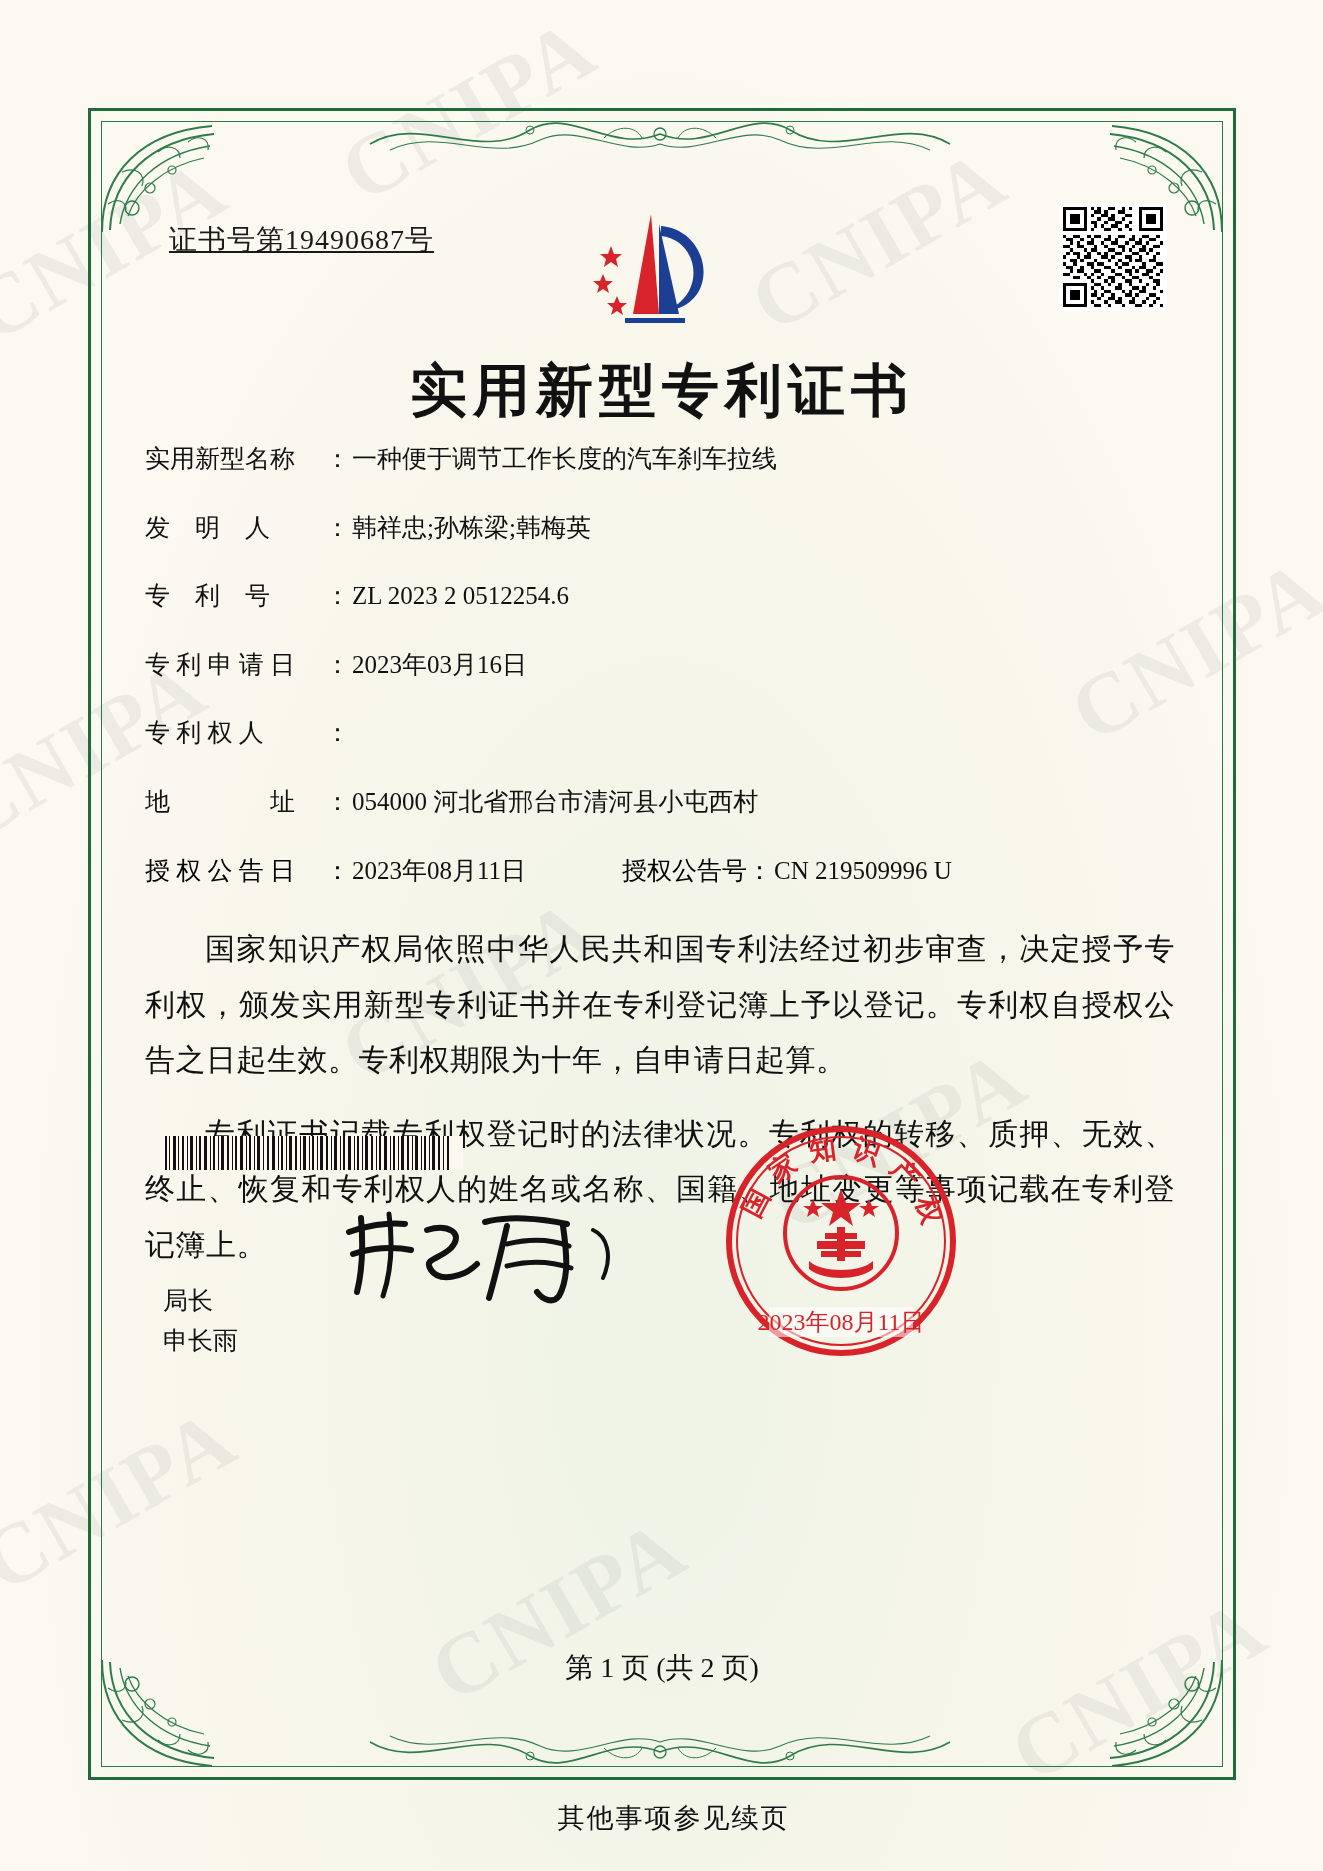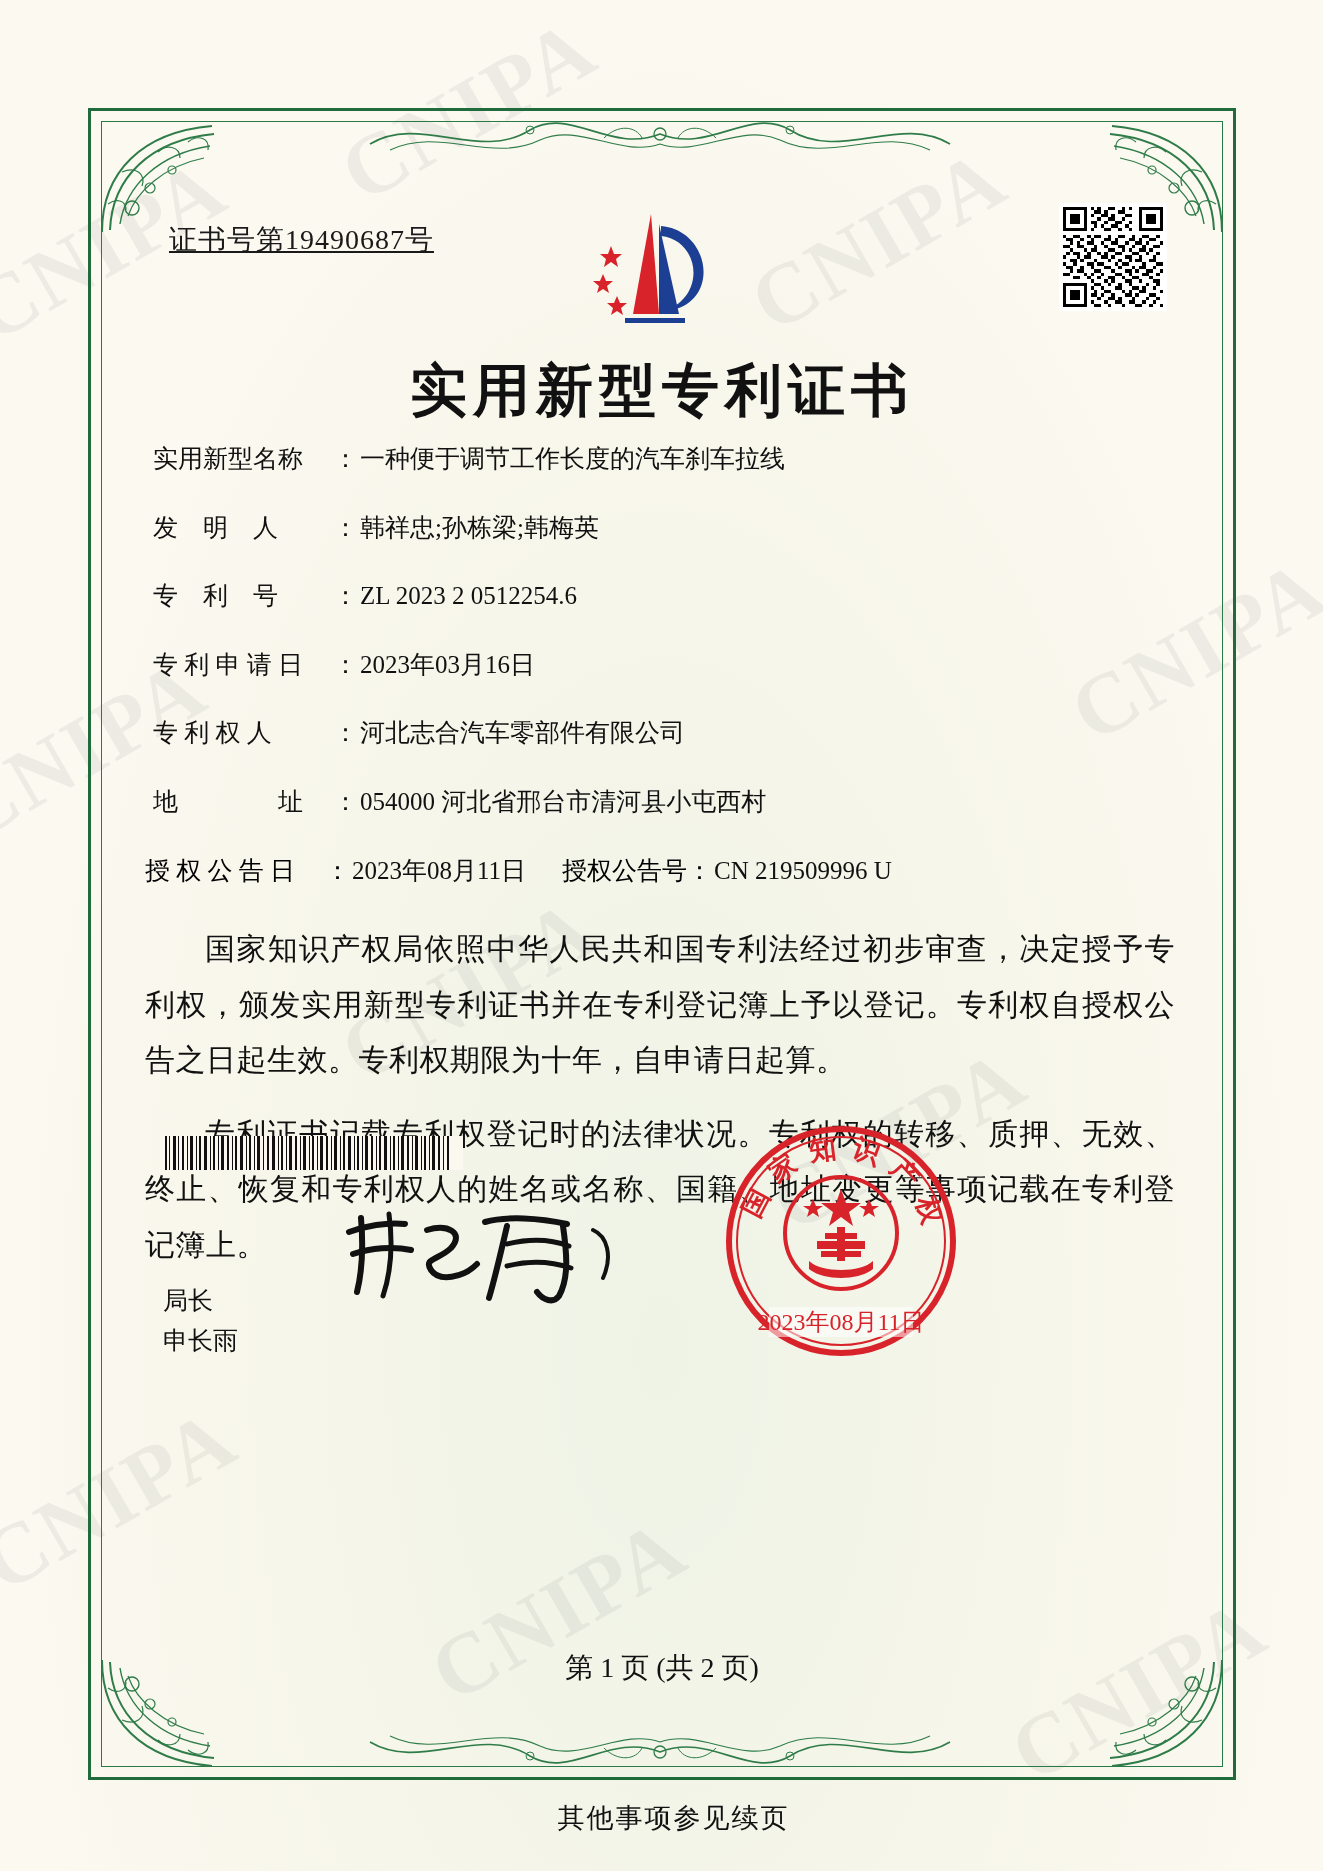--- a/index.html
+++ b/index.html
@@ -167,21 +167,20 @@
     color: #111;
     line-height: 1.3;
   }
   .field-label {
     width: 180px;
     flex: 0 0 180px;
     display: flex;
     justify-content: space-between;
     font-size: 25px;
     white-space: nowrap;
-    margin-left: 8px;
   }
   .field-colon {
     margin: 0 2px 0 0;
   }
   .field-value {
     font-size: 25px;
     color: #111;
   }
 
   .row-inline {
@@ -191,21 +190,21 @@
     font-size: 25px;
   }
   .pub-date-label {
     width: 180px;
     flex: 0 0 180px;
     display: flex;
     justify-content: space-between;
     white-space: nowrap;
   }
   .pub-no-label {
-    margin-left: 36px;
+    margin-left: 96px;
     white-space: nowrap;
   }
 
   .paragraphs {
     position: absolute;
     left: 44px;
     top: 800px;
     width: 1030px;
     font-size: 30px;
     line-height: 1.85;
@@ -630,21 +629,20 @@
 
       <div class="field-row">
         <div class="field-label">专 利 申 请 日</div>
         <div class="field-colon">：</div>
         <div class="field-value">2023年03月16日</div>
       </div>
 
       <div class="field-row">
         <div class="field-label">专 利 权 人</div>
         <div class="field-colon">：</div>
-        <div class="field-value">河北志合汽车零部件有限公司</div>
       </div>
 
       <div class="field-row">
         <div class="field-label">地　　　　址</div>
         <div class="field-colon">：</div>
         <div class="field-value">054000 河北省邢台市清河县小屯西村</div>
       </div>
 
       <div class="row-inline">
         <div class="pub-date-label">授 权 公 告 日</div>

